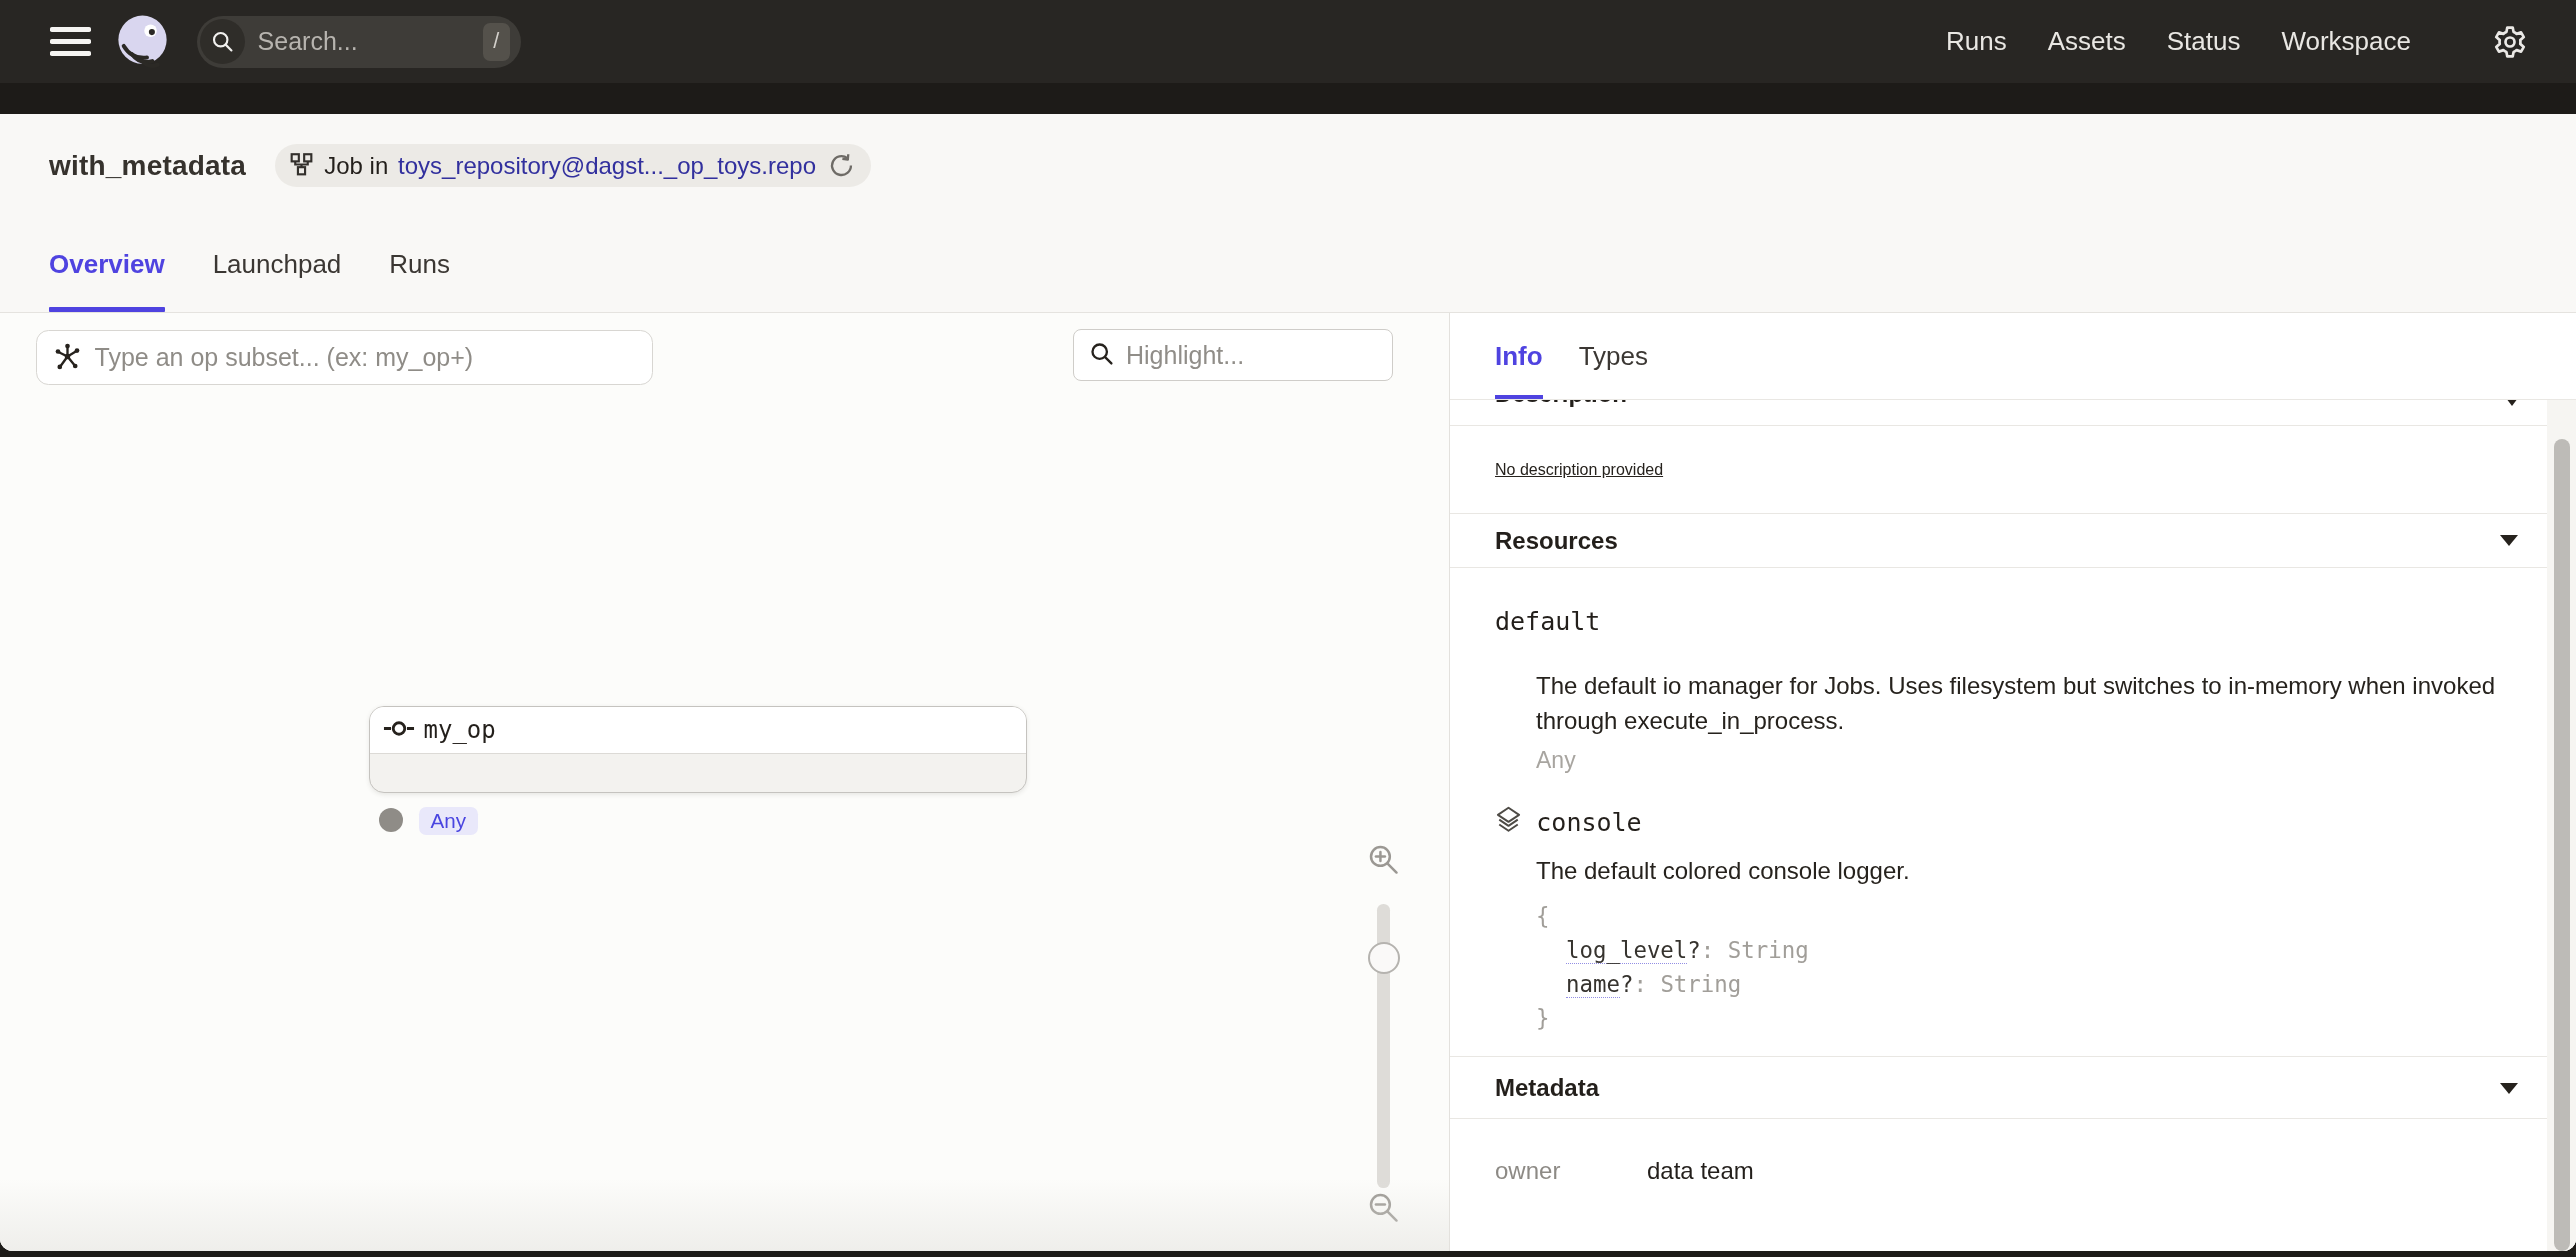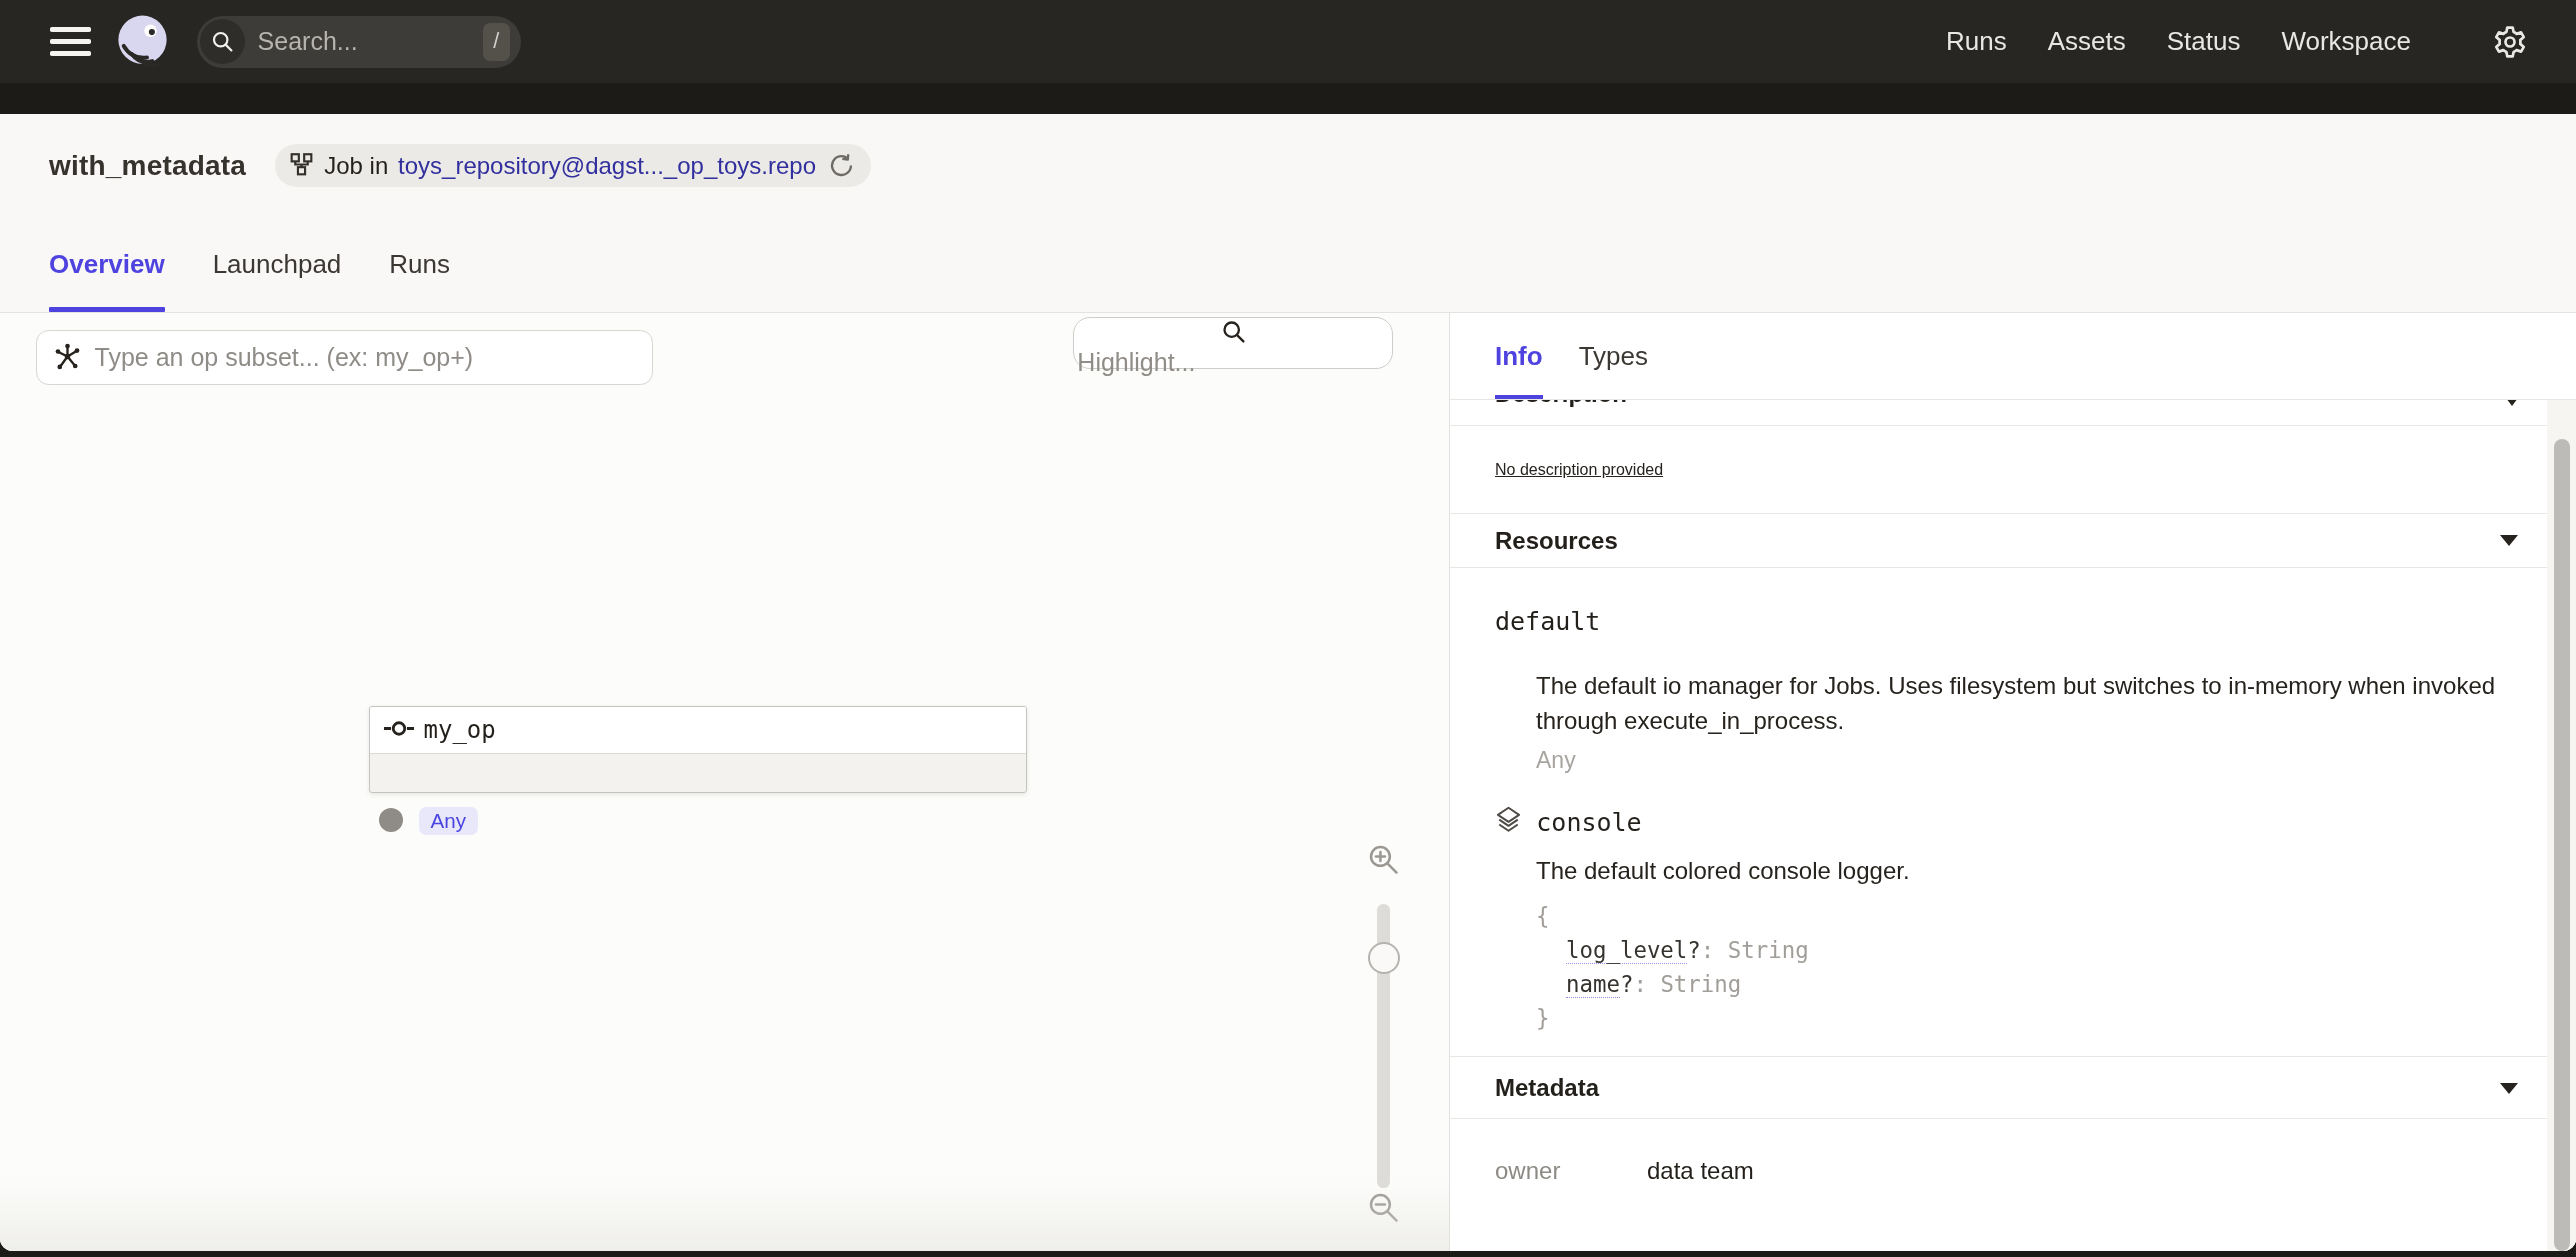--- a/index.html
+++ b/index.html
@@ -48,27 +48,27 @@
   .main { position:absolute; top:199px; left:0; right:0; bottom:0; display:flex; }
 
   
   .graph-area { position:relative; width:1450px; background:#FCFCFA; border-right:1.8px solid #E3E1DD; }
   .graph-area::after { content:""; position:absolute; left:0; right:0; bottom:0; height:72px;
                        background:linear-gradient(to bottom, rgba(236,235,232,0), rgba(228,227,223,0.55)); pointer-events:none; }
   .op-subset { position:absolute; left:36px; top:17px; width:617px; height:55px; background:#FFFFFF;
                border:1.8px solid #D8D6D2; border-radius:12.5px; display:flex; align-items:center; padding:0 16px; }
   .op-subset input { flex:1; border:none; outline:none; font-size:25px; color:#26221D; margin-left:12.5px; background:transparent; font-family:"Liberation Sans", sans-serif;}
   .op-subset input::placeholder { color:#8F8C87; }
-  .highlight-box { position:absolute; left:1073px; top:4px; width:320px; height:52px; background:#FFFFFF;
-                   border:1.8px solid #CFCDC9; border-radius:17px; display:flex; align-items:center; padding:0 14.3px;flex-direction:column; }
+  .highlight-box { position:absolute; left:1073px; top:16px; width:320px; height:52px; background:#FFFFFF;
+                   border:1.8px solid #CFCDC9; border-radius:8px; display:flex; align-items:center; padding:0 14.3px; }
   .highlight-box input { flex:1; min-width:0; border:none; outline:none; font-size:25px; color:#26221D; margin-left:10.7px; background:transparent; font-family:"Liberation Sans", sans-serif;}
   .highlight-box input::placeholder { color:#908D88; }
 
   .op-node { position:absolute; left:369px; top:393px; width:658px; height:87px; border:1.8px solid #C5C3BF;
-             border-radius:3px; background:#F3F2EF; box-shadow:0 1.8px 4.5px rgba(60,55,48,0.10); cursor:pointer; overflow:hidden; }
+             border-radius:15px; background:#F3F2EF; box-shadow:0 1.8px 4.5px rgba(60,55,48,0.10); cursor:pointer; overflow:hidden; }
   .op-node .node-head { height:47px; background:#FFFFFF; border-bottom:1.8px solid #DCDAD6;
                         display:flex; align-items:center; padding:0 12.5px; gap:9px; }
   .op-node .node-name { font-size:24px; color:#231F1B; }
   .out-dot { position:absolute; left:379px; top:495px; width:24px; height:24px; border-radius:50%; background:#8F8C87; }
   .any-chip { position:absolute; left:419px; top:494px; height:28px; padding:0 11.6px; background:#E9E8FA; border-radius:7.2px;
               color:#4A45E0; font-size:20.6px; display:flex; align-items:center; cursor:pointer; }
 
   .zoom-in-btn, .zoom-out-btn { position:absolute; left:1367px; width:34px; height:34px; cursor:pointer; }
   .zoom-in-btn { top:530px; } .zoom-out-btn { top:878px; }
   .zoom-track { position:absolute; left:1377px; top:591px; width:12.5px; height:284px; background:#DEDCD8; border-radius:6.3px; cursor:pointer; }

